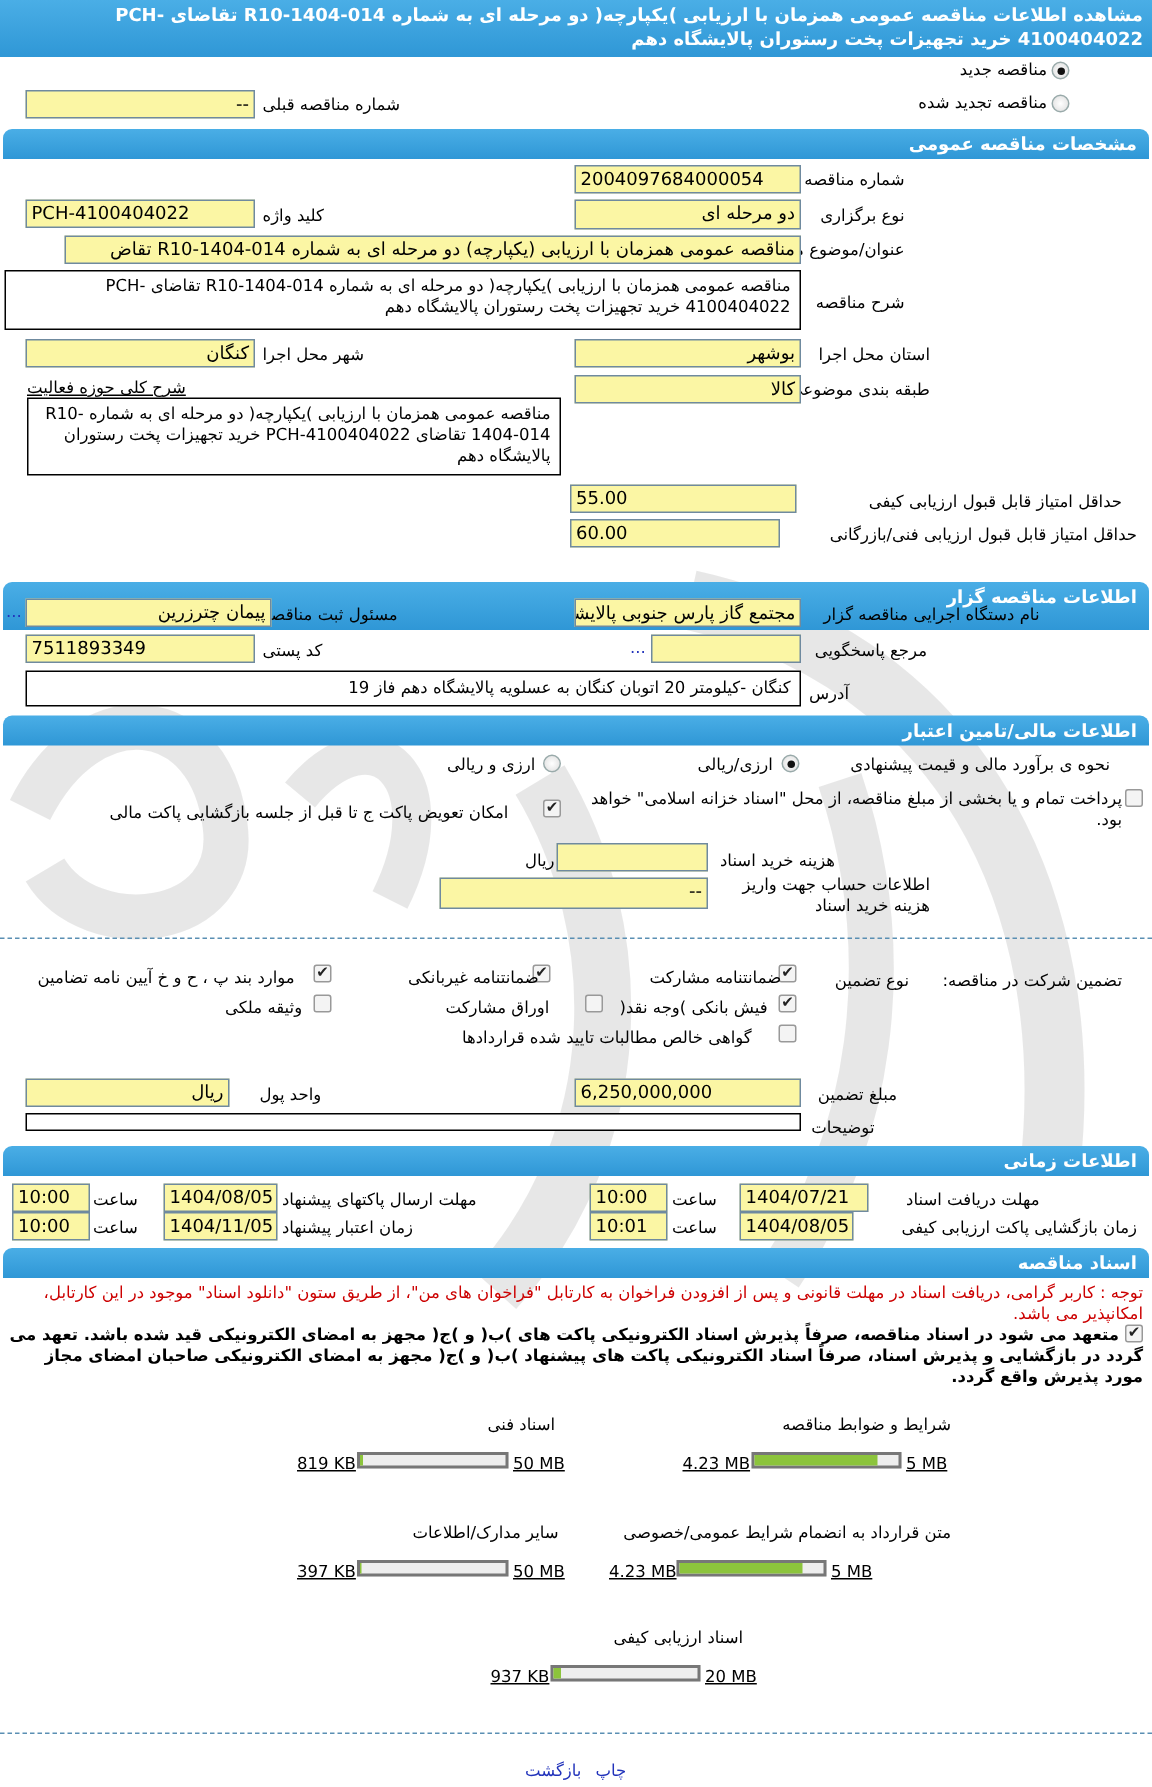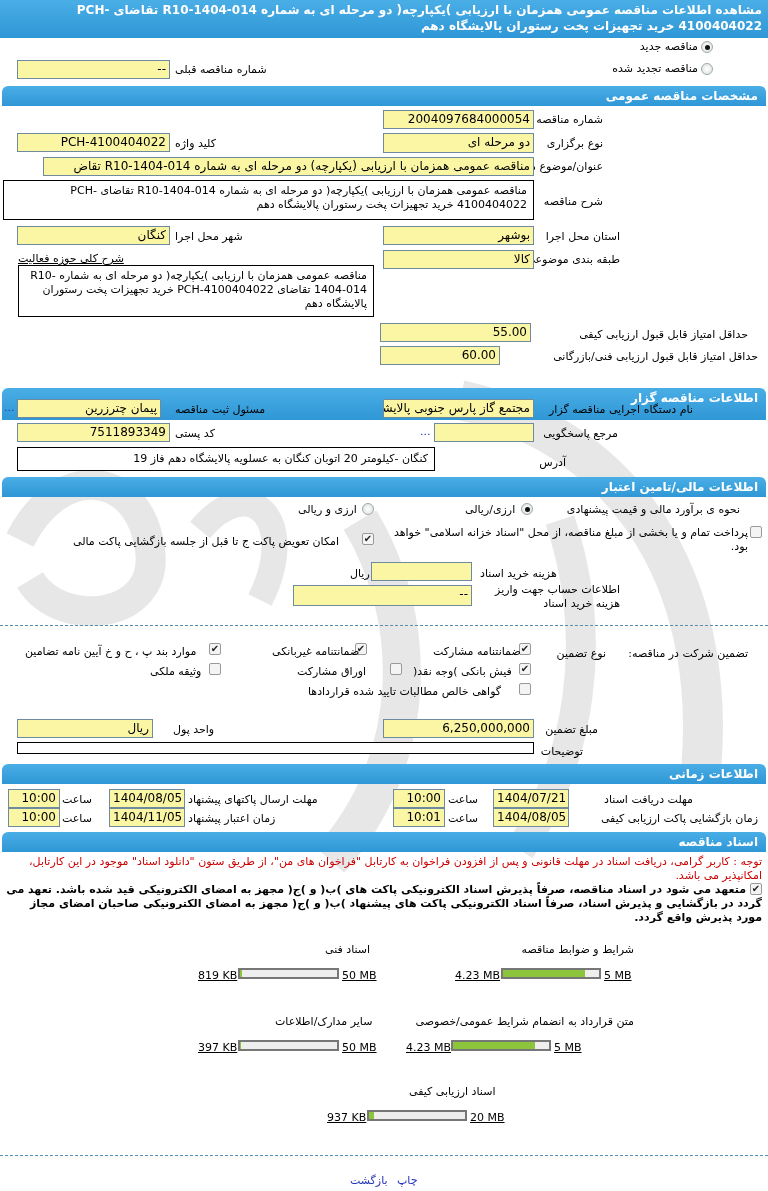--- a/index.html
+++ b/index.html
@@ -26,21 +26,21 @@
     color: #fff; font-weight: bold; font-size: 12px;
     padding: 2px 6px; line-height: 16px;
   }
   .lbl { position: absolute; white-space: nowrap; font-size: 11px; line-height: 14px; }
   .fld {
     position: absolute; height: 19px;
     background: #fbf6a4; border: 1px solid #6f8a9f;
     font-size: 12px; line-height: 17px; padding: 0 3px;
     overflow: hidden; white-space: nowrap;
   }
-  .fld.ltr { direction: ltr; text-align: right; }
+  .fld.ltr { direction: ltr; text-align: left; }
   .box {
     position: absolute; background: #fff; border: 1px solid #000;
     font-size: 11px; line-height: 14px; padding: 3px 6px;
   }
   .radio {
     position: absolute; width: 12px; height: 12px; border-radius: 50%;
     border: 1px solid #9aa; background: radial-gradient(#fff, #ddd);
   }
   .radio.on::after {
     content: ""; position: absolute; left: 3px; top: 3px;
@@ -109,40 +109,40 @@
 <div class="lbl" style="right:148px;top:253px">طبقه بندی موضوعی</div>
 <div class="fld" style="left:383px;top:250px;width:151px">کالا</div>
 
 <div class="lbl" style="left:18px;top:252px;text-decoration:underline;direction:rtl">شرح کلی حوزه فعالیت</div>
 <div class="box" style="left:18px;top:265px;width:356px;height:52px">مناقصه عمومی همزمان با ارزیابی )یکپارچه( دو مرحله ای به شماره R10-1404-014 تقاضای PCH-4100404022 خرید تجهیزات پخت رستوران پالایشگاه دهم</div>
 
 <div class="lbl" style="right:20px;top:328px">حداقل امتیاز قابل قبول ارزیابی کیفی</div>
 <div class="fld ltr" style="left:380px;top:323px;width:151px">55.00</div>
 
 <div class="lbl" style="right:10px;top:350px">حداقل امتیاز قابل قبول ارزیابی فنی/بازرگانی</div>
-<div class="fld ltr" style="left:380px;top:346px;width:120px">60.00</div>
+<div class="fld ltr" style="left:380px;top:346px;width:140px">60.00</div>
 
 <div class="bar" style="top:388px;height:32px">اطلاعات مناقصه گزار</div>
 
 <div class="lbl" style="right:75px;top:403px">نام دستگاه اجرایی مناقصه گزار</div>
 <div class="fld" style="left:383px;top:399px;width:151px">مجتمع گاز پارس جنوبی  پالایشگاه دهم</div>
 
 <div class="lbl" style="left:175px;top:403px;direction:rtl">مسئول ثبت مناقصه</div>
-<div class="fld" style="left:17px;top:399px;width:144px">پیمان چترزرین</div>
+<div class="fld" style="left:17px;top:399px;width:164px">پیمان چترزرین</div>
 <div class="lbl link" style="left:4px;top:401px">...</div>
 
 <div class="lbl" style="right:150px;top:427px">مرجع پاسخگویی</div>
 <div class="fld" style="left:434px;top:423px;width:100px"></div>
 <div class="lbl link" style="left:420px;top:425px">...</div>
 
 <div class="lbl" style="left:175px;top:427px;direction:rtl">کد پستی</div>
 <div class="fld ltr" style="left:17px;top:423px;width:153px">7511893349</div>
 
 <div class="lbl" style="right:202px;top:456px">آدرس</div>
-<div class="box" style="left:17px;top:447px;width:418px;height:24px;line-height:16px">کنگان -کیلومتر 20 اتوبان کنگان به عسلویه پالایشگاه دهم فاز 19</div>
+<div class="box" style="left:17px;top:447px;width:517px;height:24px;line-height:16px">کنگان -کیلومتر 20 اتوبان کنگان به عسلویه پالایشگاه دهم فاز 19</div>
 
 <div class="bar" style="top:477px;height:20px">اطلاعات مالی/تامین اعتبار</div>
 
 <div class="lbl" style="right:28px;top:503px">نحوه ی برآورد مالی و قیمت پیشنهادی</div>
 <div class="radio on" style="left:521px;top:503px"></div>
 <div class="lbl" style="left:465px;top:503px;direction:rtl">ارزی/ریالی</div>
 <div class="radio" style="left:362px;top:503px"></div>
 <div class="lbl" style="left:298px;top:503px;direction:rtl">ارزی و ریالی</div>
 
 <div class="chk" style="right:6px;top:526px"></div>
@@ -184,21 +184,21 @@
 <div class="fld ltr" style="left:383px;top:719px;width:151px">6,250,000,000</div>
 <div class="lbl" style="left:173px;top:723px;direction:rtl">واحد پول</div>
 <div class="fld" style="left:17px;top:719px;width:136px">ریال</div>
 
 <div class="lbl" style="right:185px;top:745px">توضیحات</div>
 <div class="box" style="left:17px;top:742px;width:517px;height:12px;padding:0"></div>
 
 <div class="bar" style="top:764px;height:20px">اطلاعات زمانی</div>
 
 <div class="lbl" style="right:75px;top:793px">مهلت دریافت اسناد</div>
-<div class="fld ltr" style="left:493px;top:789px;width:76px">1404/07/21</div>
+<div class="fld ltr" style="left:493px;top:789px;width:86px">1404/07/21</div>
 <div class="lbl" style="left:448px;top:793px;direction:rtl">ساعت</div>
 <div class="fld ltr" style="left:393px;top:789px;width:52px">10:00</div>
 
 <div class="lbl" style="left:188px;top:793px;direction:rtl">مهلت ارسال پاکتهای پیشنهاد</div>
 <div class="fld ltr" style="left:109px;top:789px;width:76px">1404/08/05</div>
 <div class="lbl" style="left:62px;top:793px;direction:rtl">ساعت</div>
 <div class="fld ltr" style="left:8px;top:789px;width:52px">10:00</div>
 
 <div class="lbl" style="right:10px;top:812px">زمان بازگشایی پاکت ارزیابی کیفی</div>
 <div class="fld ltr" style="left:493px;top:808px;width:76px">1404/08/05</div>

